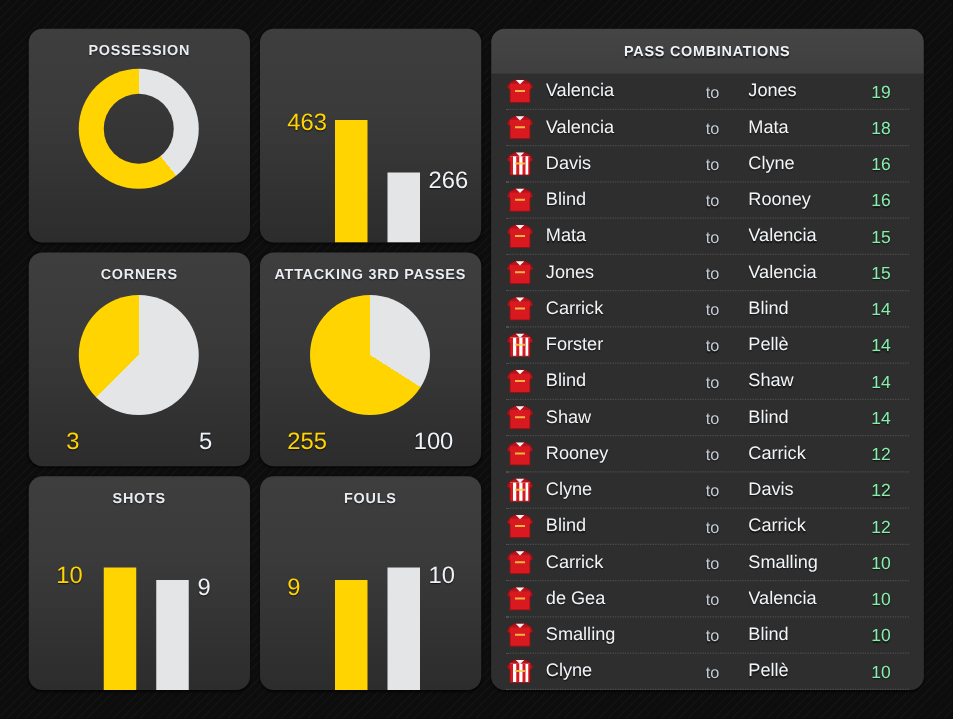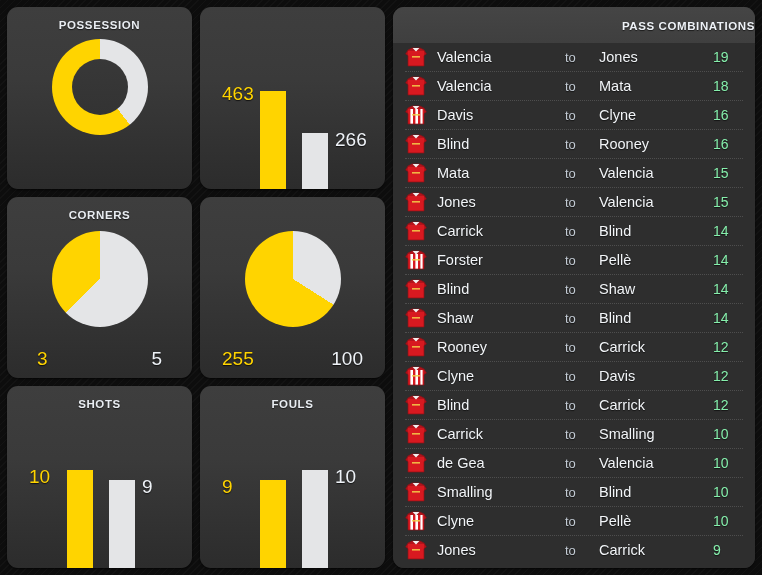--- a/index.html
+++ b/index.html
@@ -19,21 +19,21 @@
       rgba(255,255,255,0.022) 1px,
       rgba(0,0,0,0) 1px,
       rgba(0,0,0,0) 5px
     );
   }
   .dashboard {
     position: relative;
     width: 762px;
     height: 575px;
     box-sizing: border-box;
-    padding: 7px;
+    padding: 23px;
     display: flex;
     gap: 8px;
   }
   .left-col {
     width: 378px;
     display: flex;
     flex-direction: column;
     gap: 8px;
   }
   .stat-row {
@@ -154,21 +154,21 @@
     width: 362px;
     border-radius: 11px;
     background: #2f2f2f;
     box-shadow: 0 1px 2px rgba(0,0,0,0.65);
     display: flex;
     flex-direction: column;
     overflow: hidden;
   }
   .passes-header {
     background: linear-gradient(to bottom, #454545, #3f3f3f);
-    text-align: right;
+    text-align: center;
     color: #eef2f7;
     font-size: 11.5px;
     font-weight: bold;
     letter-spacing: 0.6px;
     padding: 13px 0 11px 0;
     text-shadow: 0 1px 1px rgba(0,0,0,0.6);
   }
   .passes-list {
     flex: 1 1 auto;
     background: #2e2e2e;
@@ -254,20 +254,21 @@
             <div class="pie" id="pie2" style="background: conic-gradient(rgb(228, 229, 231) 0deg, rgb(228, 229, 231) 225deg, rgb(255, 212, 0) 225deg, rgb(255, 212, 0) 360deg);"></div>
           </div>
           <div class="circle-values tight">
             <span class="val-home">3</span>
             <span class="val-away">5</span>
           </div>
         </div>
       </div>
 
       <div class="card">
+        <div class="card-title">ATTACKING 3RD PASSES</div>
         <div class="viz">
           <div class="pie-wrap">
             <div class="pie" id="pie3" style="background: conic-gradient(rgb(228, 229, 231) 0deg, rgb(228, 229, 231) 122.449deg, rgb(255, 212, 0) 122.449deg, rgb(255, 212, 0) 360deg);"></div>
           </div>
           <div class="circle-values">
             <span class="val-home">255</span>
             <span class="val-away">100</span>
           </div>
         </div>
       </div>

